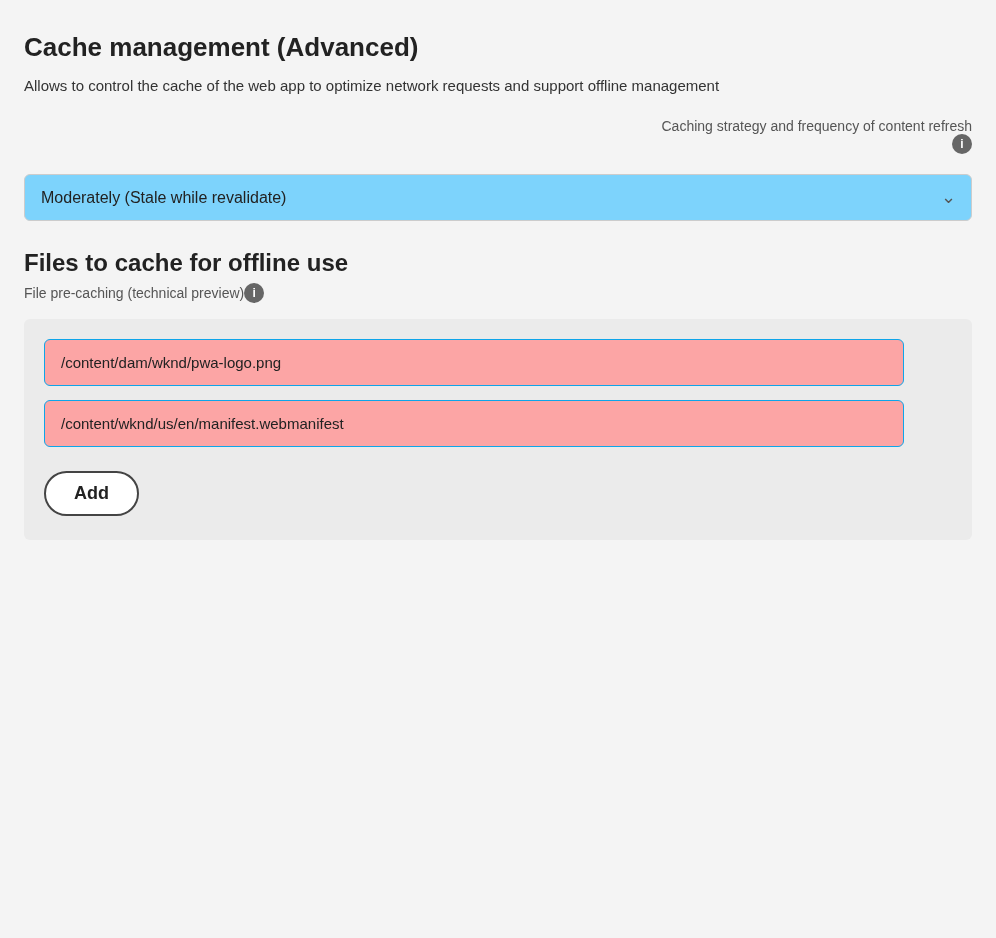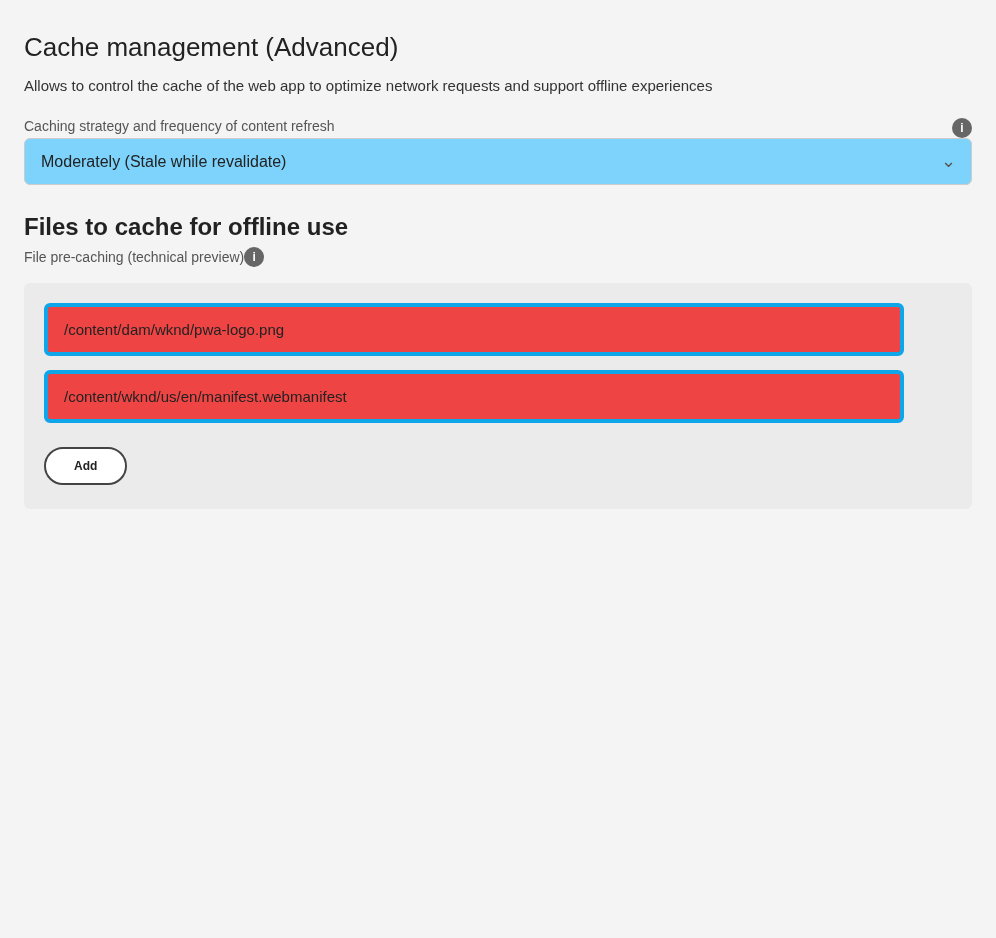--- a/index.html
+++ b/index.html
@@ -12,39 +12,40 @@
       background: #f4f4f4;
       font-family: -apple-system, BlinkMacSystemFont, 'Segoe UI', sans-serif;
       color: #222;
       width: 996px;
       min-height: 938px;
       padding: 32px 24px;
     }
 
     .page-title {
       font-size: 26px;
-      font-weight: 400;
+      font-weight: 700;
       margin-bottom: 12px;
     }
 
     .description {
       font-size: 15px;
       color: #333;
       margin-bottom: 20px;
       line-height: 1.5;
       max-width: 960px;
     }
 
     .section-label {
       font-size: 14px;
       color: #555;
-      margin-bottom: 0;
-      display: flex;
-      align-items: flex-start;
+      margin-bottom: 20px;
+      display: flex;
+      align-items: flex-end;
       justify-content: space-between;
+      flex-direction: column;
     }
 
     .info-icon {
       display: inline-flex;
       align-items: center;
       justify-content: center;
       width: 20px;
       height: 20px;
       border-radius: 50%;
       background: #666;
@@ -106,22 +107,22 @@
 
     .file-row {
       display: flex;
       align-items: center;
       gap: 12px;
       margin-bottom: 14px;
     }
 
     .file-input {
       flex: 1;
-      background: #ef4444;
-      border: 4px solid #0ea5e9;
+      background: #fca5a5;
+      border: 1px solid #0ea5e9;
       border-radius: 6px;
       padding: 14px 16px;
       font-size: 15px;
       color: #222;
       outline: none;
       cursor: default;
     }
 
     .icon-btn {
       background: none;
@@ -134,31 +135,31 @@
       justify-content: center;
       flex-shrink: 0;
     }
 
     .add-button {
       margin-top: 10px;
       background: white;
       border: 2px solid #444;
       border-radius: 50px;
       padding: 10px 28px;
-      font-size: 12px;
+      font-size: 18px;
       font-weight: 600;
       color: #222;
       cursor: pointer;
     }
   </style>
 </head>
 <body>
 
 <h1 class="page-title">Cache management (Advanced)</h1>
-<p class="description">Allows to control the cache of the web app to optimize network requests and support offline experiences</p>
+<p class="description">Allows to control the cache of the web app to optimize network requests and support offline management</p>
 
 <div class="section-label">
   <span>Caching strategy and frequency of content refresh</span>
   <span class="info-icon" title="Info">i</span>
 </div>
 
 <div class="select-wrapper">
   <select class="select-dropdown"><option>Moderately (Stale while revalidate)</option><option>Aggressively (Cache first)</option><option>Lightly (Network first)</option><option>No caching</option></select>
   <span class="chevron-icon">⌄</span>
 </div>

